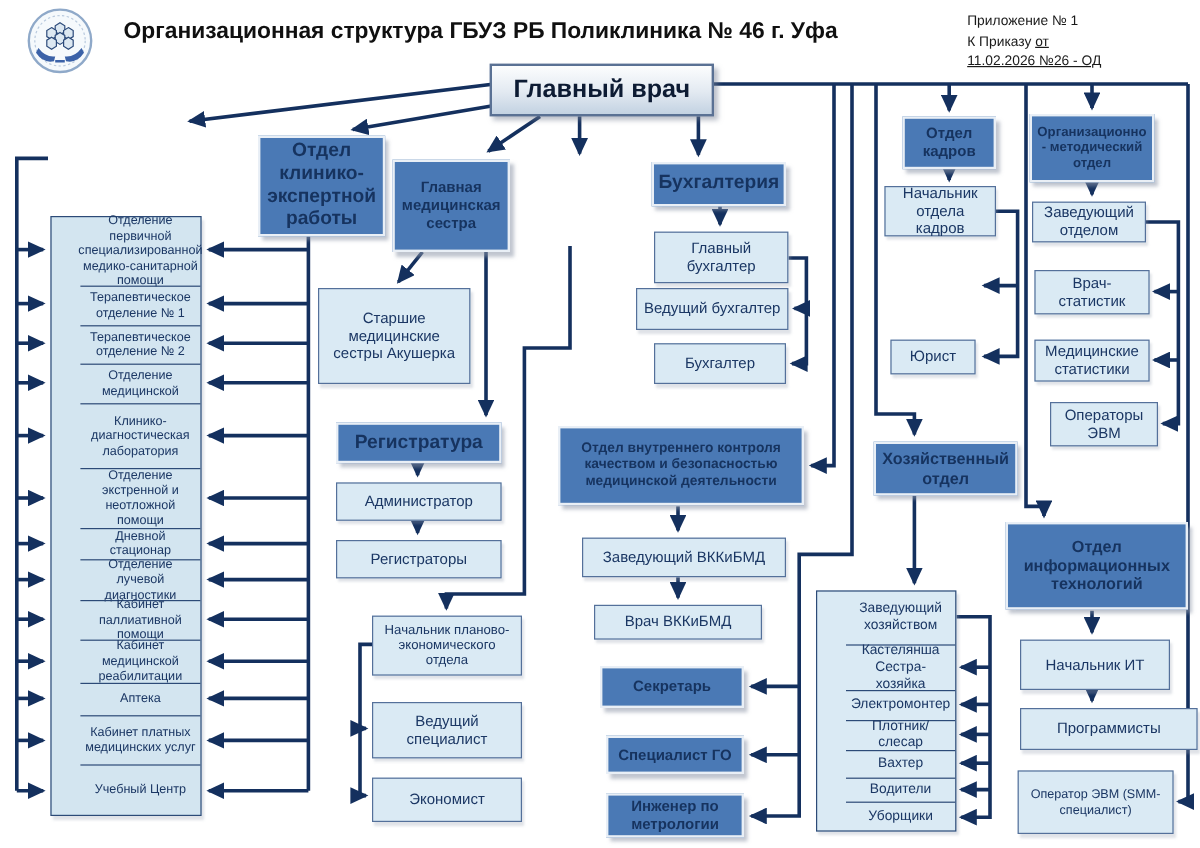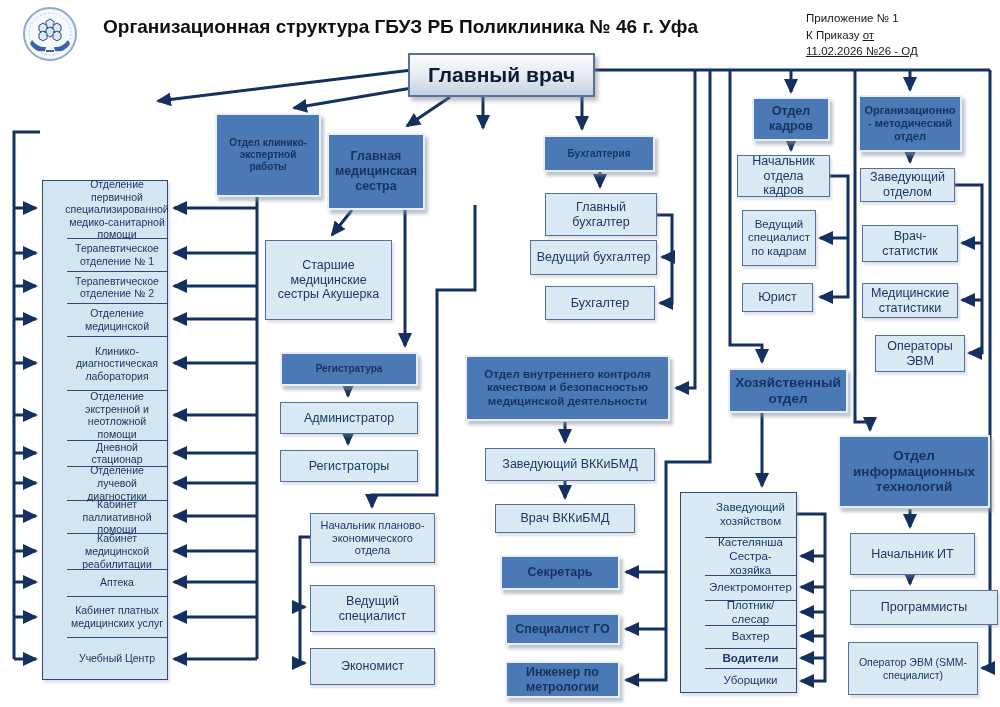--- a/index.html
+++ b/index.html
@@ -13,21 +13,21 @@
   .light{background:#daeaf4;border:1.5px solid #54709a;box-shadow:2px 3px 2px rgba(150,160,175,.30);}
   .chief{background:linear-gradient(180deg,#fcfdfe 0%,#e2e9f1 55%,#c3d2e2 100%);
          border:2px solid #5a7194;box-shadow:3px 4px 4px rgba(120,130,150,.5);
          font-weight:bold;color:#0d1b33;font-size:21px;}
   .stack{position:absolute;box-sizing:border-box;z-index:2;display:flex;flex-direction:column;
          border:1.8px solid #2c4a77;background:#d3e5f0;box-shadow:2px 3px 2px rgba(150,160,175,.30);padding-left:24px;}
   .stack-row{box-sizing:border-box;display:flex;align-items:center;justify-content:center;
              text-align:center;color:#1b3764;line-height:1.2;padding:1px 4px;}
   .stack-row + .stack-row{border-top:1.5px solid #2c4a77;}
   .fs10{font-size:10.5px;} .fs11{font-size:11px;} .fs115{font-size:11.5px;}
-  .fs12{font-size:12.5px;} .fs13{font-size:10px;} .fs135{font-size:13.5px;} .fs15{font-size:15.5px;}
+  .fs12{font-size:12.5px;} .fs13{font-size:16px;} .fs135{font-size:13.5px;} .fs15{font-size:15.5px;}
   #hdr-title{position:absolute;left:103px;top:16px;width:690px;font-size:19px;font-weight:bold;
              color:#101010;z-index:2;}
   #hdr-note{position:absolute;left:806px;top:10px;width:185px;font-size:11.5px;color:#1a1a1a;
             line-height:1.45;z-index:2;}
   #hdr-note .u{text-decoration:underline;}
   #logo{position:absolute;left:22px;top:6px;z-index:2;}
 </style>
 </head>
 <body>
 
@@ -188,37 +188,36 @@
   <div class="box dark fs115" style="left:465px;top:355px;width:205px;height:66px;">Отдел внутреннего контроля качеством и безопасностью медицинской деятельности</div>
   <div class="box light fs12" style="left:485px;top:448px;width:170px;height:33px;">Заведующий ВККиБМД</div>
   <div class="box light fs12" style="left:495px;top:504px;width:140px;height:29px;">Врач ВККиБМД</div>
 
   <div class="box dark fs12" style="left:500px;top:555px;width:120px;height:35px;">Секретарь</div>
   <div class="box dark fs12" style="left:505px;top:613px;width:115px;height:32px;">Специалист ГО</div>
   <div class="box dark fs12" style="left:505px;top:661px;width:115px;height:37px;">Инженер по метрологии</div>
 
   <div class="box dark fs12" style="left:752px;top:97px;width:78px;height:44px;">Отдел кадров</div>
   <div class="box light fs12" style="left:737px;top:155px;width:93px;height:42px;">Начальник отдела кадров</div>
-  <div class="box light fs115" style="left:742px;top:210px;width:74px;height:56px;">Ведущий специалист по кадрам</div>
   <div class="box light fs12" style="left:742px;top:283px;width:71px;height:29px;">Юрист</div>
 
   <div class="box dark fs11" style="left:858px;top:95px;width:104px;height:57px;">Организационно - методический отдел</div>
   <div class="box light fs12" style="left:860px;top:168px;width:95px;height:34px;">Заведующий отделом</div>
   <div class="box light fs12" style="left:862px;top:225px;width:96px;height:37px;">Врач-статистик</div>
   <div class="box light fs12" style="left:862px;top:283px;width:96px;height:35px;">Медицинские статистики</div>
   <div class="box light fs12" style="left:875px;top:335px;width:90px;height:37px;">Операторы ЭВМ</div>
 
   <div class="box dark fs135" style="left:728px;top:368px;width:120px;height:45px;">Хозяйственный отдел</div>
   <div class="stack fs115" style="left:680px;top:492px;width:117px;height:201px;background:#daeaf4;">
     <div class="stack-row" style="height:45px;">Заведующий хозяйством</div>
     <div class="stack-row" style="height:38px;">Кастелянша Сестра-хозяйка</div>
     <div class="stack-row" style="height:25px;">Электромонтер</div>
     <div class="stack-row" style="height:25px;">Плотник/слесар</div>
     <div class="stack-row" style="height:23px;">Вахтер</div>
-    <div class="stack-row" style="height:21px;font-weight:bold;">Водители</div>
+    <div class="stack-row" style="height:21px;">Водители</div>
     <div class="stack-row" style="height:24px;">Уборщики</div>
   </div>
 
   <div class="box dark fs135" style="left:838px;top:435px;width:152px;height:73px;">Отдел информационных технологий</div>
   <div class="box light fs12" style="left:850px;top:533px;width:125px;height:42px;">Начальник ИТ</div>
   <div class="box light fs12" style="left:850px;top:590px;width:148px;height:35px;">Программисты</div>
   <div class="box light fs10" style="left:848px;top:642px;width:130px;height:53px;">Оператор ЭВМ (SMM-специалист)</div>
 
 </div>
 

